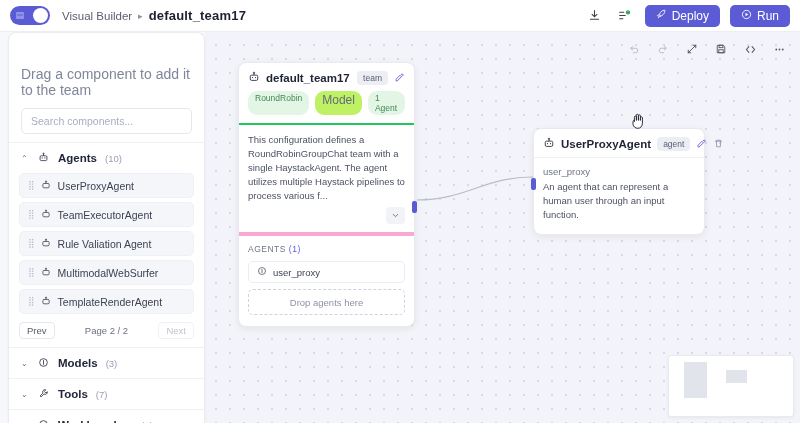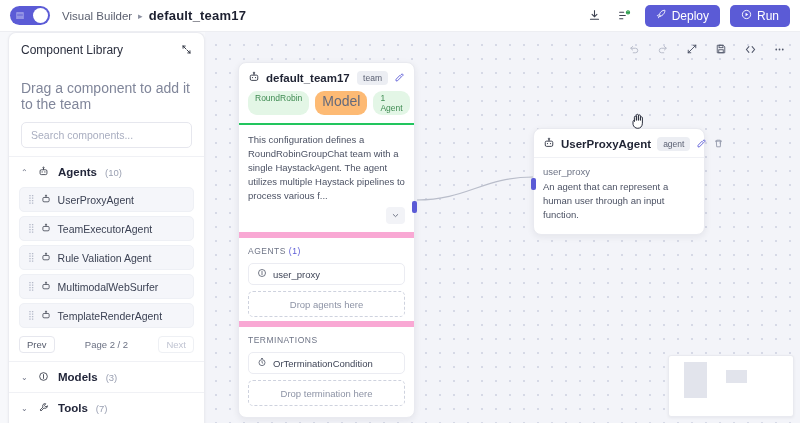--- a/index.html
+++ b/index.html
@@ -132,36 +132,36 @@
   .act-ico { font-size: 10px; cursor: pointer; }
   .act-edit { color: #5b5bd6; }
   .act-del { color: #9298aa; }
 
   .nd-badges { display: flex; gap: 6px; padding: 0 9px 8px 9px; }
   .badge-green {
     font-size: 8.5px; color: #3f8b52; background: #e3f6e6;
     border-radius: 9px; padding: 2px 7px;
   }
   .badge-soft {
-    font-size: 14px; color: #646a7c; background: #fdba74;
+    font-size: 12px; color: #646a7c; background: #bef264;
     border-radius: 9px; padding: 2px 7px;
   }
 
   .nd-desc {
     border-top: 2px solid #22c55e; padding: 8px 9px 2px 9px;
     font-size: 9.5px; line-height: 14px; color: #4c5264;
   }
   .nd-expand { display: flex; justify-content: flex-end; padding: 2px 9px 8px 9px; }
   .exp-btn {
     width: 19px; height: 17px; background: #f2f3f7; border-radius: 4px;
     display: flex; align-items: center; justify-content: center;
     font-size: 8px; color: #666c7e; cursor: pointer;
   }
 
-  .nd-sec { border-top: 6px solid #f9a8d4; padding: 8px 9px 4px 9px; }
+  .nd-sec { border-top: 4px solid #f9a8d4; padding: 8px 9px 4px 9px; }
   .nd-sec-title { font-size: 8.5px; color: #6e7486; letter-spacing: .5px; }
   .nd-sec-count { color: #5b5bd6; }
   .sub-item {
     display: flex; align-items: center; gap: 6px; margin-top: 7px;
     height: 22px; padding: 0 8px; background: #fff;
     border: 1px solid #ebecf2; border-radius: 5px;
   }
   .sub-ico { font-size: 9px; color: #464c5e; }
   .sub-label { font-size: 9.5px; color: #3e4456; }
   .dropzone {
@@ -246,29 +246,20 @@
               <path d="M6.6 5.6l4 2.4-4 2.4z" fill="#fff" stroke="none"></path>
           </svg>
         </span>
         <span>Run</span>
       </div>
     </div>
   </div>
 
   <div class="sidebar">
     <div class="sb-head">
-      <div class="sb-title-row">
-        <span class="sb-title">Component Library</span>
-        <span class="sb-collapse">
-          <svg width="11" height="11" viewBox="0 0 16 16" fill="none" stroke="currentColor" stroke-width="1.4" stroke-linecap="round">
-            <path d="M3 3l4.2 4.2M3 3v3.2M3 3h3.2"></path>
-              <path d="M13 13L8.8 8.8M13 13V9.8M13 13H9.8"></path>
-          </svg>
-        </span>
-      </div>
       <div class="sb-sub">Drag a component to add it to the team</div>
     </div>
 
     <div class="sb-search">
       <input type="text" placeholder="Search components..." style="">
     </div>
 
     <div class="section">
       <div class="sec-head">
         <span class="chev">⌃</span>
@@ -485,34 +476,20 @@
             <svg width="10" height="10" viewBox="0 0 16 16" fill="none" stroke="currentColor" stroke-width="1.2">
               <circle cx="8" cy="8" r="5.6"></circle>
                 <path d="M8 4.8v6.4"></path>
             </svg>
           </span>
           <span class="sub-label">user_proxy</span>
         </div>
         <div class="dropzone">Drop agents here</div>
       </div>
 
-      <div class="nd-sec">
-        <div class="nd-sec-title">TERMINATIONS</div>
-        <div class="sub-item">
-          <span class="sub-ico">
-            <svg width="10" height="10" viewBox="0 0 16 16" fill="none" stroke="currentColor" stroke-width="1.2">
-              <circle cx="8" cy="9" r="4.8"></circle>
-                <path d="M8 6.4V9l1.8 1.2"></path>
-                <path d="M6.4 2.4h3.2"></path>
-            </svg>
-          </span>
-          <span class="sub-label">OrTerminationCondition</span>
-        </div>
-        <div class="dropzone">Drop termination here</div>
-      </div>
       <div class="nd-pad"></div>
       <span class="port port-out"></span>
     </div>
 
     <div class="node node-agent">
       <div class="nd-head">
         <span class="nd-ico">
           <svg width="12" height="12" viewBox="0 0 16 16" fill="none" stroke="currentColor" stroke-width="1.2">
             <rect x="3" y="5.5" width="10" height="7" rx="1.8"></rect>
               <path d="M8 3v2.5"></path>

